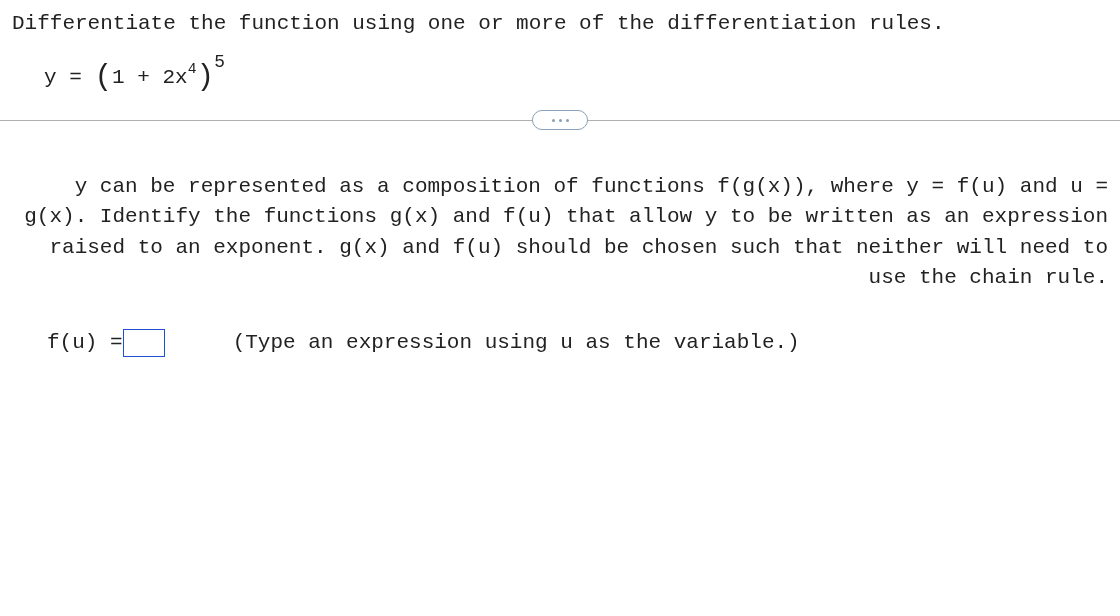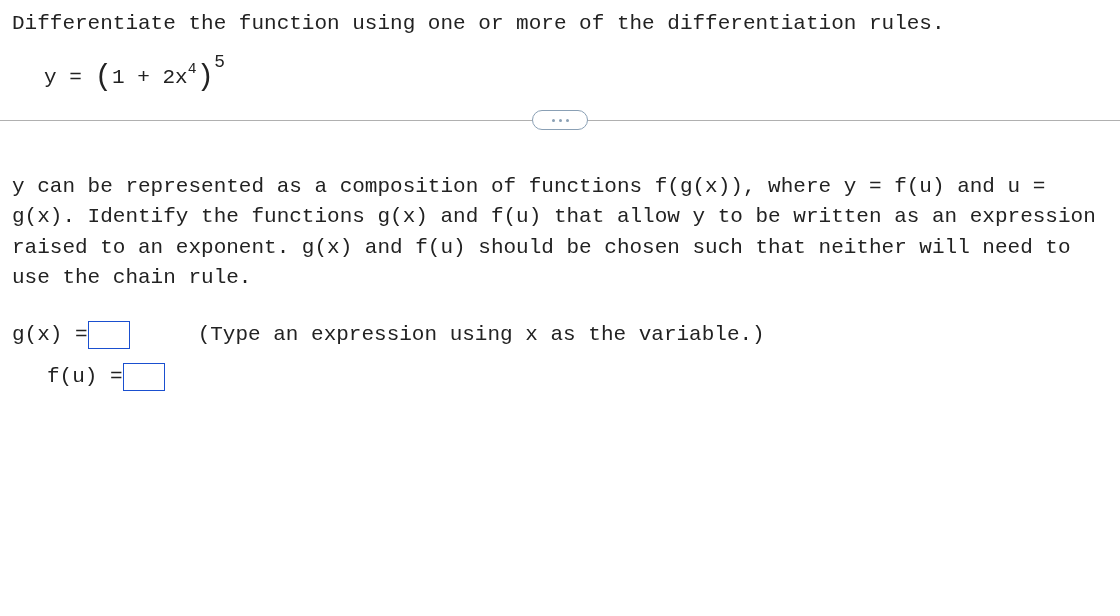--- a/index.html
+++ b/index.html
@@ -71,21 +71,22 @@
     }
     .dot {
       width: 3px;
       height: 3px;
       background: #8aa0b5;
       border-radius: 50%;
     }
     .question-text {
       padding: 0 12px;
       line-height: 1.45;
-      margin-bottom: 24px;
+      margin-bottom: 32px;
+      text-align: right;
     }
     .answers {
       padding: 0 12px;
     }
     .answer-row {
       display: flex;
       align-items: center;
       margin-bottom: 8px;
       height: 34px;
     }
@@ -124,21 +125,17 @@
       <div class="dot"></div>
       <div class="dot"></div>
     </div>
   </div>
 </div>
 
 <div class="question-text">y can be represented as a composition of functions f(g(x)), where y = f(u) and u = g(x). Identify the functions g(x) and f(u) that allow y to be written as an expression raised to an exponent. g(x) and f(u) should be chosen such that neither will need to use the chain rule.</div>
 
 <div class="answers">
   <div class="answer-row">
-    <span class="answer-label">g(x) = </span>
-    <input type="text" class="answer-input" value="" style="">
-    <span class="answer-hint">(Type an expression using x as the variable.)</span>
-  </div>
-  <div class="answer-row">
     <span class="answer-label" style="padding-left:7px;margin-left:28px;">f(u) = </span>
     <input type="text" class="answer-input" value="" style="">
+    <span class="answer-hint">(Type an expression using u as the variable.)</span>
   </div>
 </div>
 
 </body></html>

